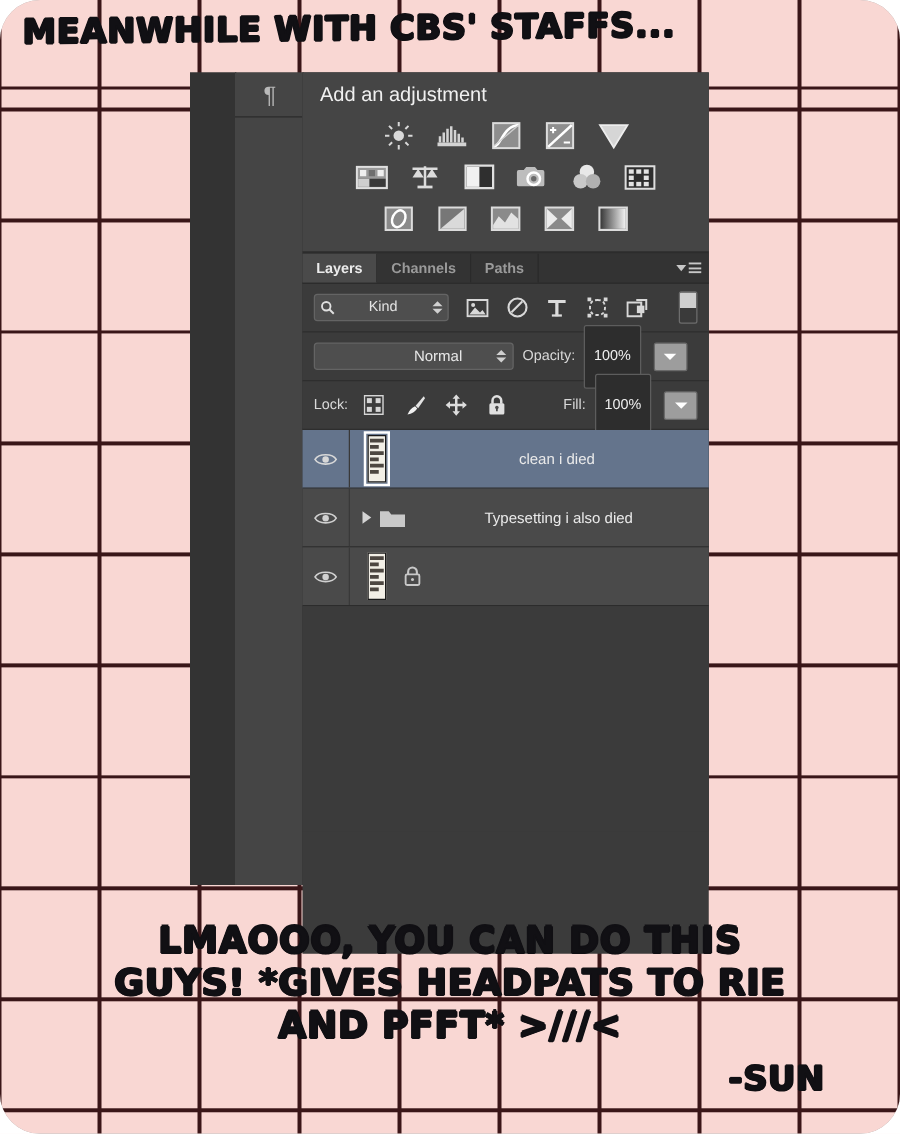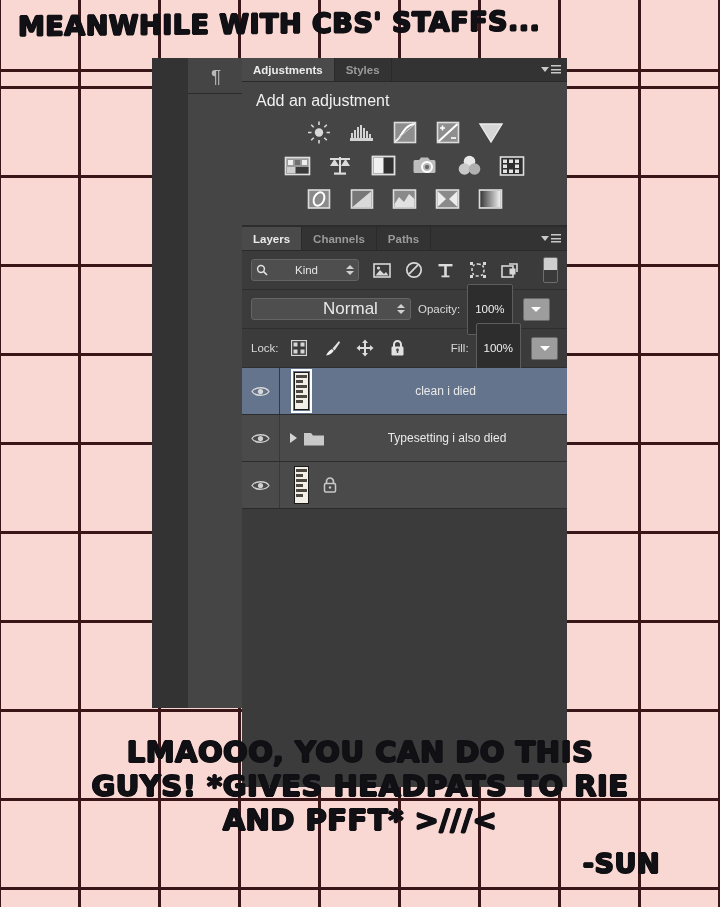--- a/index.html
+++ b/index.html
@@ -9,20 +9,21 @@
   }
   body {
     font-family: "Liberation Sans", sans-serif;
   }
   #page {
     position: relative;
     width: 720px;
     height: 907px;
     overflow: hidden;
     background: #a3a3a3;
+    border-radius: 32px;
   }
   
   #grid-bg {
     position: absolute;
     inset: 0;
     background-color: #f9d7d3;
     background-image:
       repeating-linear-gradient(to right, #3a1618 0px, #3a1618 3px, transparent 3px, transparent 80px),
       repeating-linear-gradient(to bottom, #3a1618 0px, #3a1618 3px, transparent 3px, transparent 89px);
     background-position: 78px -2px, 0px 86px;
@@ -271,21 +272,21 @@
     display: flex;
     align-items: center;
     width: 160px;
     height: 22px;
     background: #4e4e4e;
     border: 1px solid #646464;
     border-radius: 3px;
     padding: 0 5px;
     box-sizing: border-box;
   }
-  .blend-label { flex: 1; font-size: 17px; color: #e8e8e8; padding-left: 48px; }
+  .blend-label { flex: 1; font-size: 12px; color: #e8e8e8; padding-left: 48px; }
   .field-label { font-size: 11.5px; color: #d9d9d9; font-weight: normal; }
   .numbox {
     display: flex; align-items: center;
     height: 21px;
     background: #2d2d2d;
     border: 1px solid #5d5d5d;
     border-radius: 2px;
     padding: 14px 7px;
     font-size: 11.5px;
     color: #efefef;
@@ -379,28 +380,20 @@
 
     <div id="dock-rail"></div>
     <div id="dock-rail-tab"></div>
     <div id="rail-divider"></div>
     <div id="rail-para-icon">¶</div>
 
     <div id="panels">
 
       <div id="adjustments-panel">
 
-        <div class="panel-tabbar">
-          <div class="panel-tab active">Adjustments</div>
-          <div class="panel-tab">Styles</div>
-          <div class="panel-menu">
-            <div class="pm-tri"></div>
-            <div class="pm-lines"></div>
-          </div>
-        </div>
 
         <div id="adj-title">Add an adjustment</div>
 
         <div class="adj-row">
           <div class="adj-icon">
             <svg width="26" height="25" viewBox="0 0 26 25">
               <g stroke="#d8d8d8" stroke-width="1.6" fill="none">
                 <circle cx="13" cy="12.5" r="4.2" fill="#d8d8d8" stroke="none"></circle>
                 <path d="M13 1.5v3.5M13 20v3.5M2 12.5h3.5M20.5 12.5H24M5.2 4.7l2.5 2.5M18.3 17.8l2.5 2.5M20.8 4.7l-2.5 2.5M7.7 17.8l-2.5 2.5"></path>
               </g>

